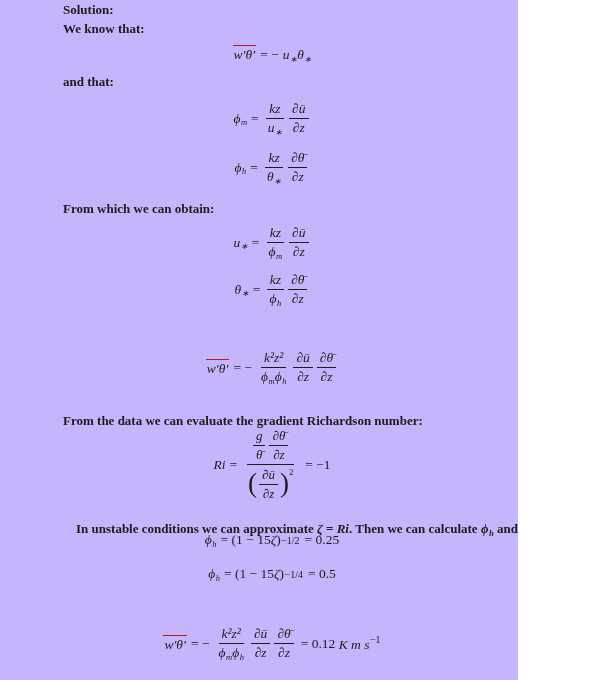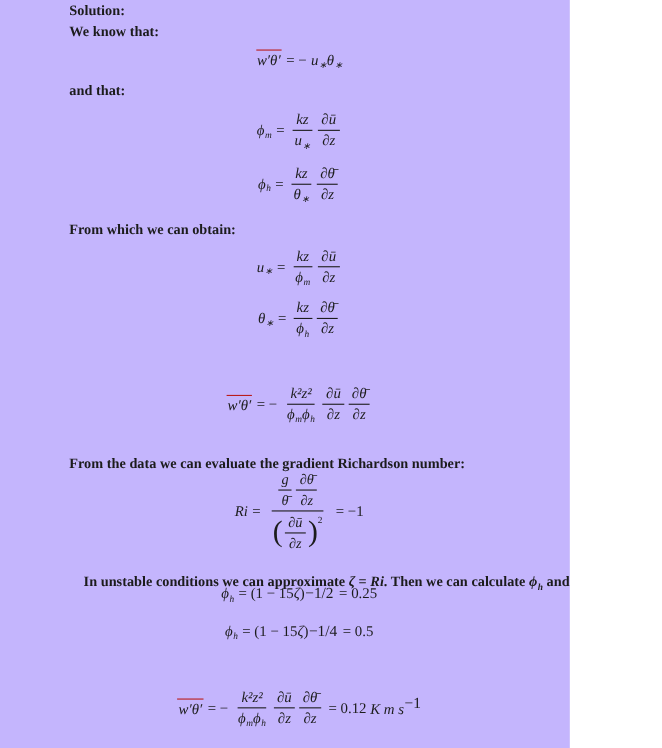--- a/index.html
+++ b/index.html
@@ -29,21 +29,21 @@
     display:inline-flex; align-items:center;
     font-size:13.5px; font-style:italic; line-height:1.2;
   }
   .eqm.bl { align-items:baseline; }
   .eqm span { white-space:pre; }
   .rel { font-style:normal; margin:0 4px; }
   .res { font-style:normal; margin-left:5px; }
   .grp { display:inline; }
 
   sub.s { font-size:8.5px; font-style:italic; vertical-align:-2.5px; line-height:1; margin-left:0.5px; }
-  sup.pw { font-size:14px; font-style:normal; vertical-align:5.5px; line-height:1; margin-left:0.5px; }
+  sup.pw { font-size:10px; font-style:normal; vertical-align:5.5px; line-height:1; margin-left:0.5px; }
 
   .frac { display:inline-flex; flex-direction:column; align-items:center; margin:0 2px; }
   .frac .fn { padding:0 3px 1px; border-bottom:1px solid #1c1c1c; line-height:1.2; text-align:center; }
   .frac .fd { padding:1px 3px 0; line-height:1.2; text-align:center; }
   .frac .row { display:inline-flex; align-items:center; }
 
   .ovl { border-top:1px solid #b91c1c; padding:1px 1px 0; font-style:italic; }
 
   
   .eq-ri .frac.outer { margin:0 3px; }

